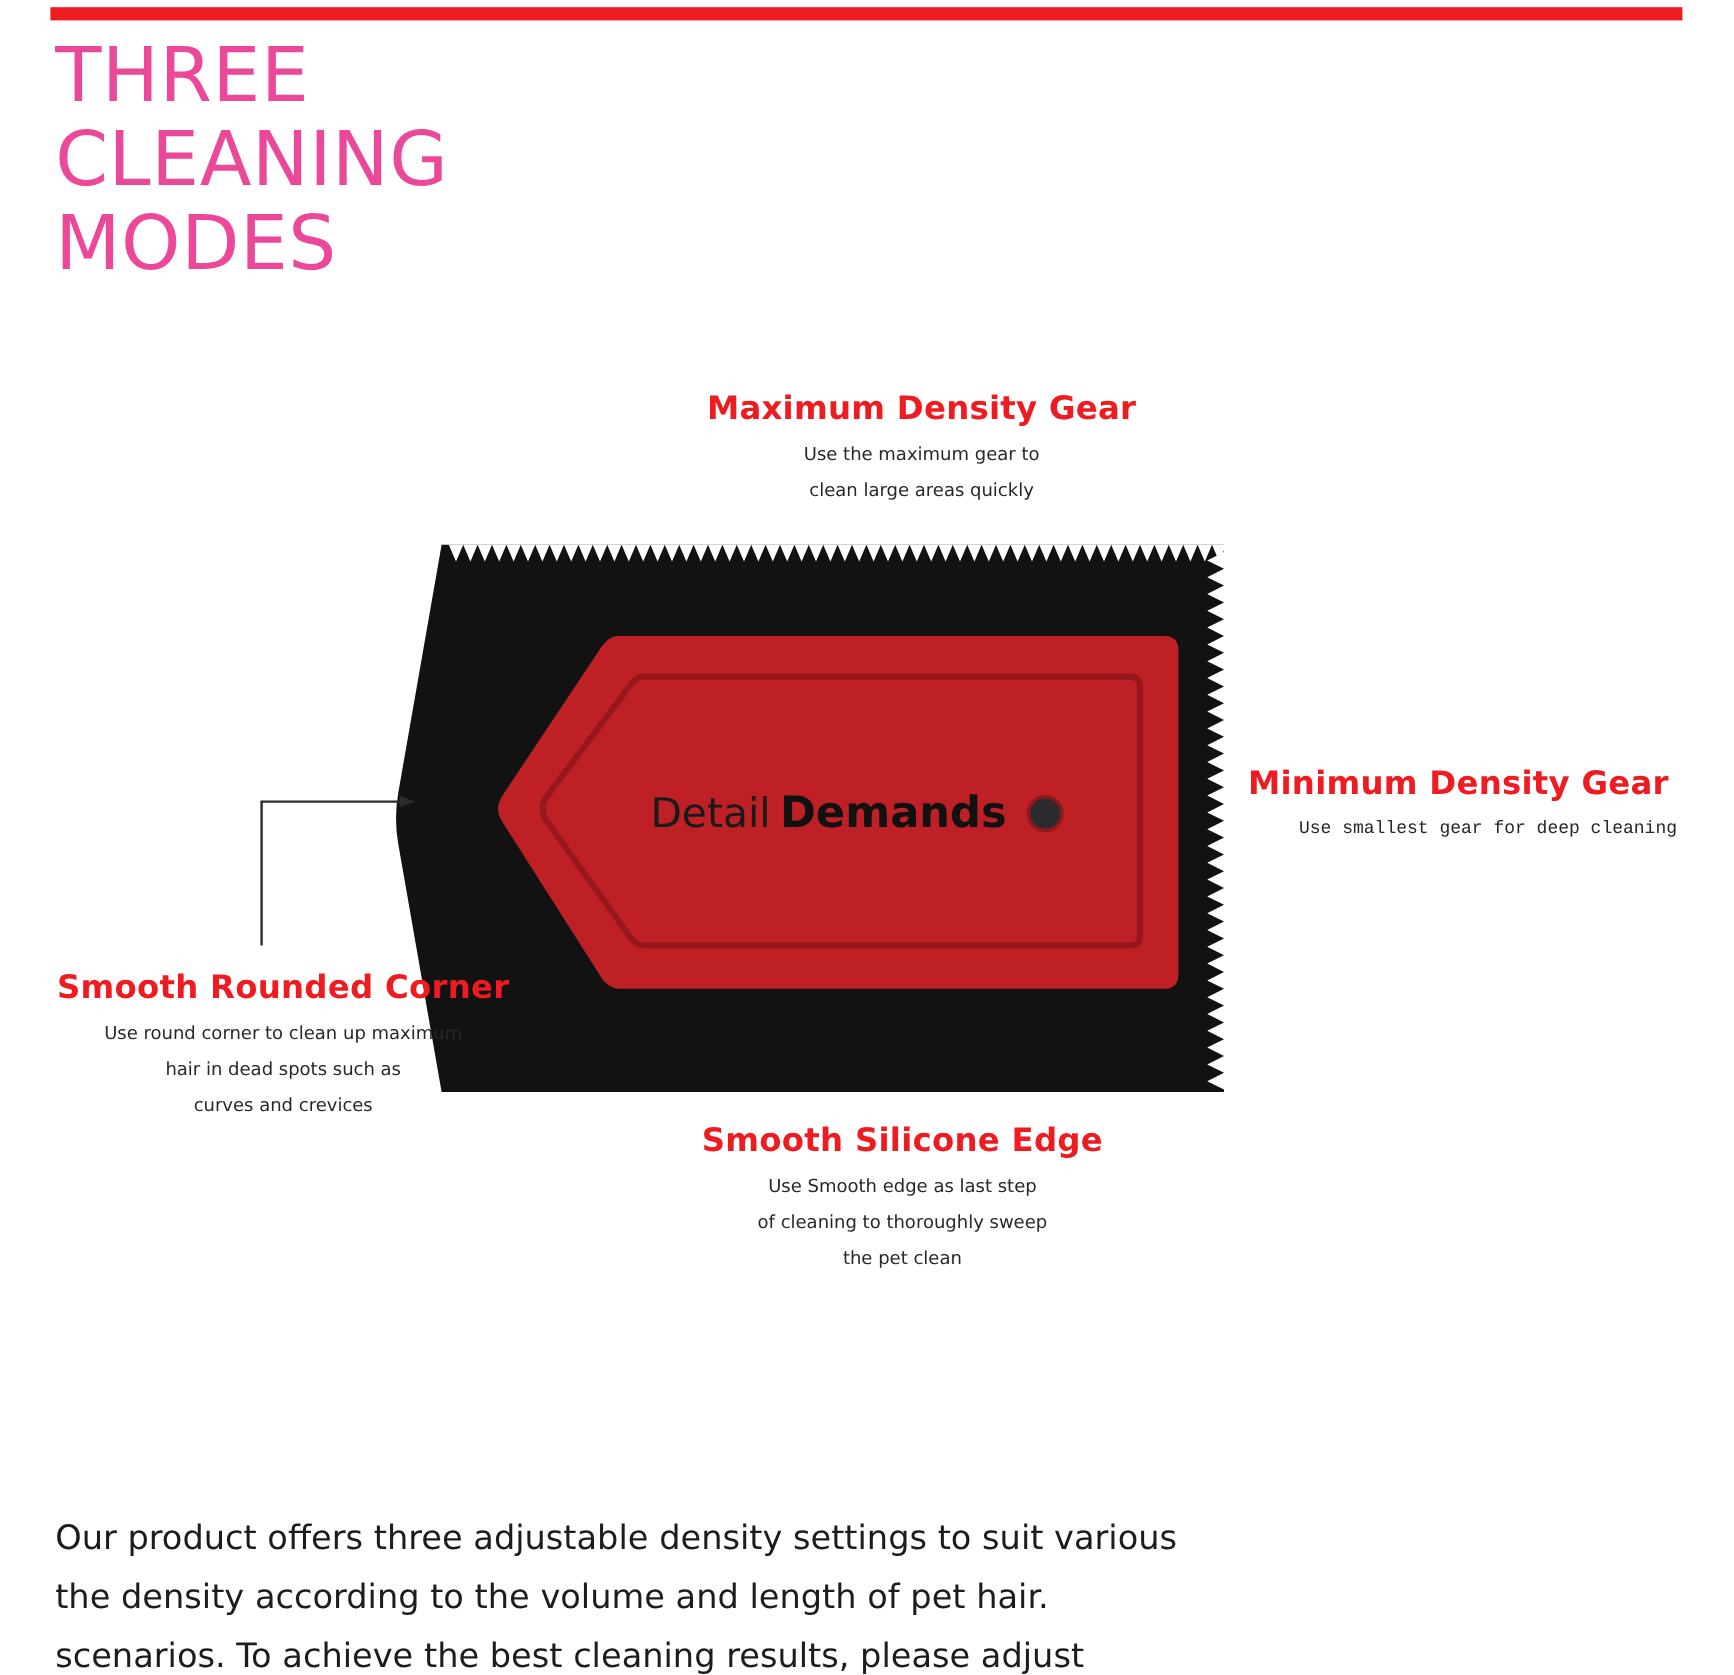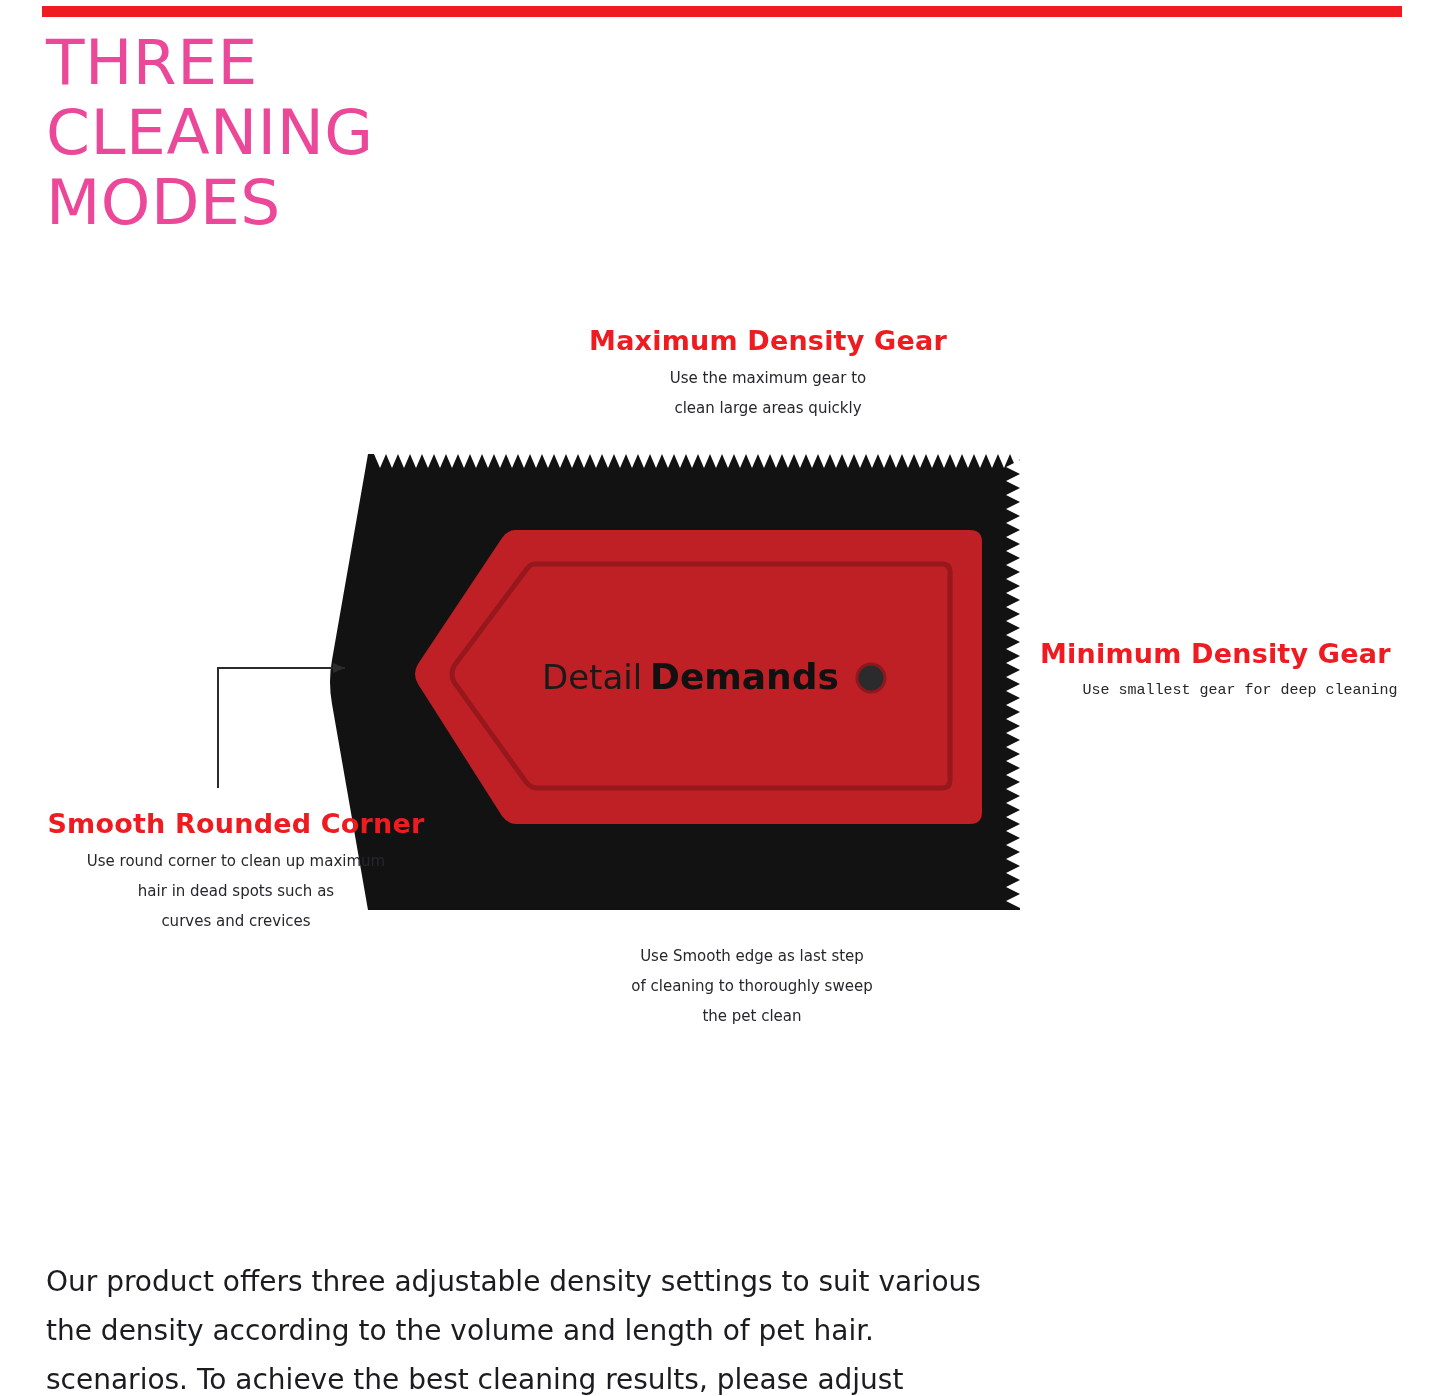--- a/index.html
+++ b/index.html
@@ -298,20 +298,21 @@
 <div id="callout-corner">
   <div class="callout-title">Smooth Rounded Corner</div>
   <div class="callout-body">
     <span>Use round corner to clean up maximum</span><br>
     <span>hair in dead spots such as</span><br>
     <span>curves and crevices</span>
   </div>
 </div>
 
 <div id="callout-smooth">
+  <div class="callout-title">Smooth Silicone Edge</div>
   <div class="callout-body">
     <span>Use Smooth edge as last step</span><br>
     <span>of cleaning to thoroughly sweep</span><br>
     <span>the pet clean</span>
   </div>
 </div>
 
 <div class="footer-text">
   <span class="ln">Our product offers three adjustable density settings to suit various</span>
   <span class="ln">the density according to the volume and length of pet hair.</span>

